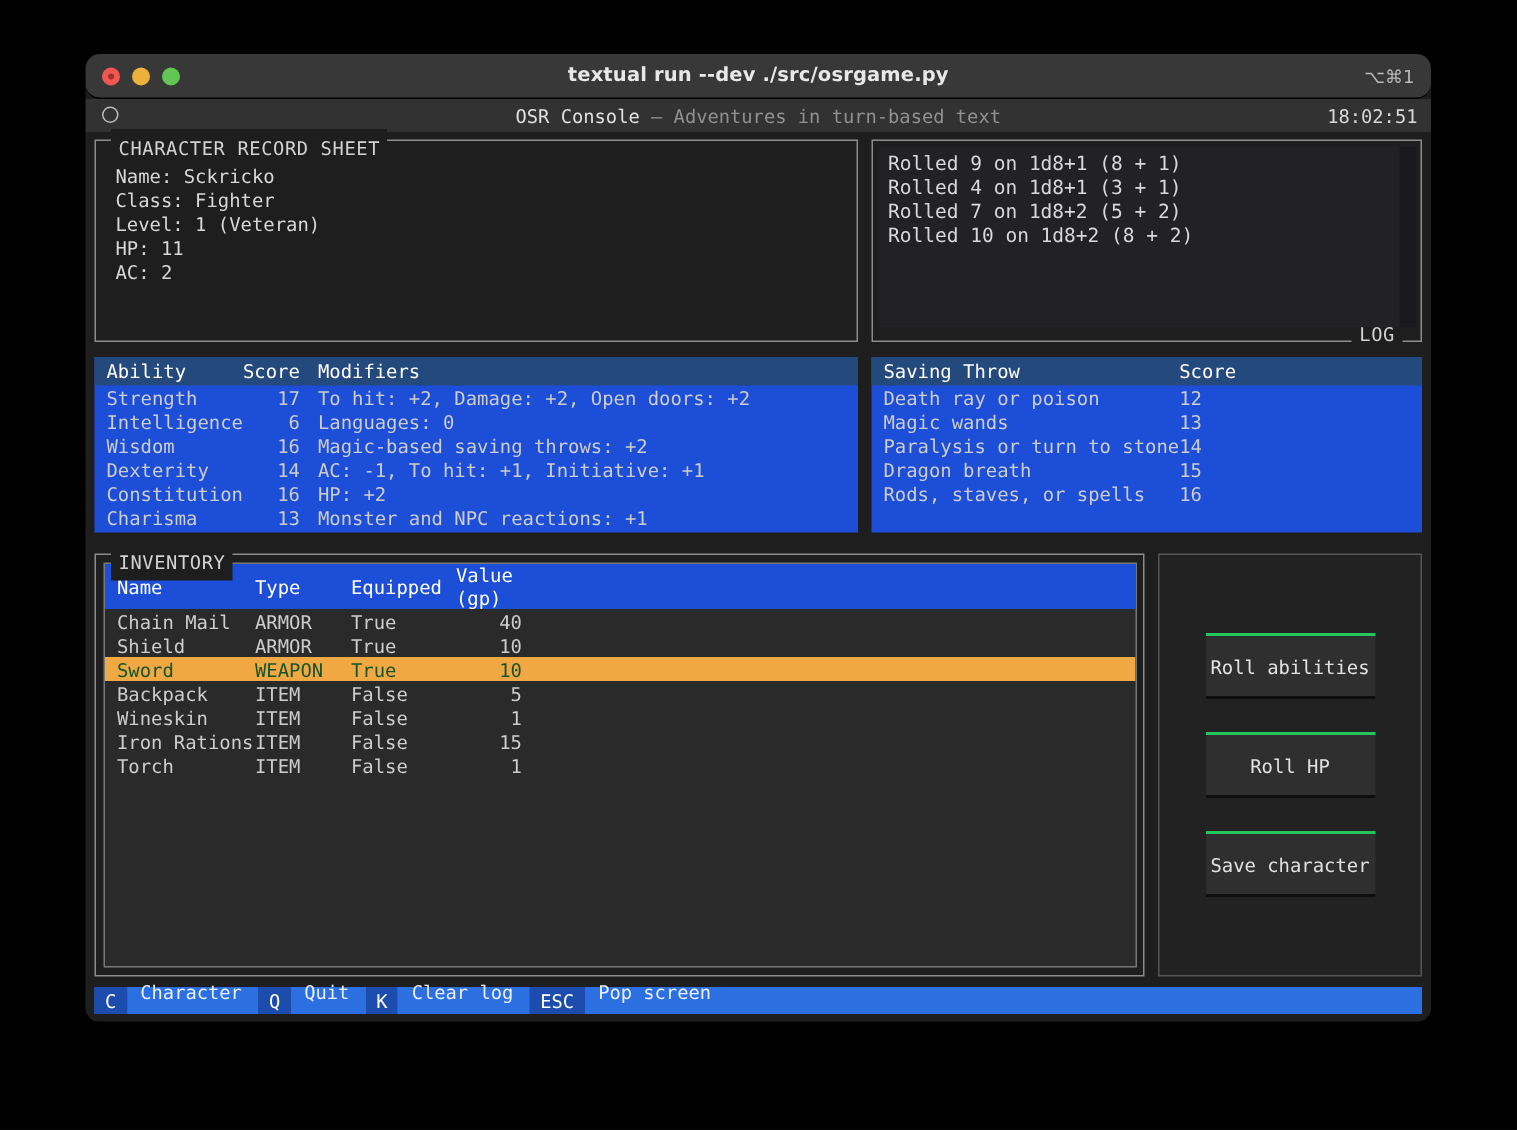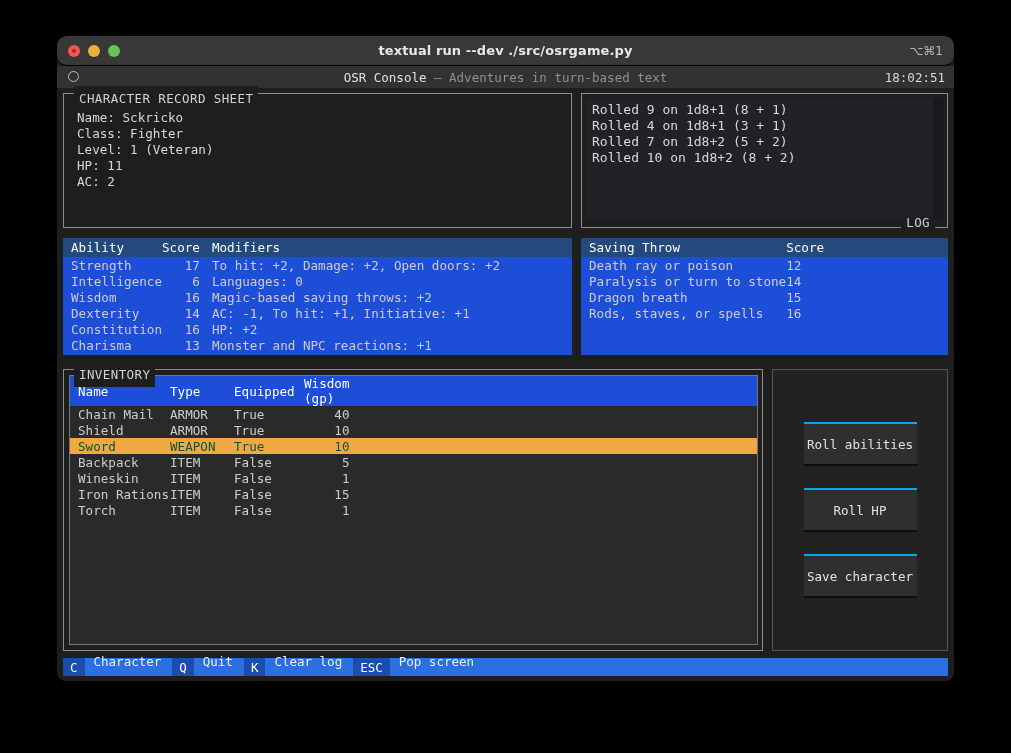--- a/index.html
+++ b/index.html
@@ -174,21 +174,21 @@
     flex: 1; height: 282px;
     border: 1px solid #555;
     background: #222222;
     display: flex; flex-direction: column;
     align-items: center; justify-content: center; gap: 22px;
   }
   .tbtn {
     width: 113px; height: 44px;
     background: #2f2f2f;
     border: none;
-    border-top: 2px solid #0ea5e9;
+    border-top: 2px solid #22c55e;
     border-bottom: 2px solid #0e0e0e;
     color: #e2e2e2;
     font-family: "DejaVu Sans Mono", "Liberation Mono", monospace;
     font-size: 12.6px;
     display: flex; align-items: center; justify-content: center;
     cursor: pointer;
   }
 
   
   .footer {
@@ -318,20 +318,25 @@
                   <th style="width:100%"></th>
                 </tr>
               </thead>
               <tbody>
                 <tr>
                   <td class="pl">Death ray or poison</td>
                   <td>12</td>
                     <td></td>
                 </tr>
                 <tr>
+                  <td class="pl">Magic wands</td>
+                  <td>13</td>
+                    <td></td>
+                </tr>
+                <tr>
                   <td class="pl">Paralysis or turn to stone</td>
                   <td>14</td>
                     <td></td>
                 </tr>
                 <tr>
                   <td class="pl">Dragon breath</td>
                   <td>15</td>
                     <td></td>
                 </tr>
                 <tr>
@@ -348,21 +353,21 @@
 
           <div class="fpanel inv">
             <div class="legend">INVENTORY</div>
             <div class="inv-inner">
               <table class="inv-tbl">
                 <thead>
                   <tr>
                     <th class="cname">Name</th>
                     <th class="ctype">Type</th>
                     <th class="cequip">Equipped</th>
-                    <th class="cvalue">Wisdom (gp)</th>
+                    <th class="cvalue">Value (gp)</th>
                     <th class="cfill"></th>
                   </tr>
                 </thead>
                 <tbody>
                   <tr>
                     <td class="cname">Chain Mail</td>
                     <td class="ctype">ARMOR</td>
                     <td class="cequip">True</td>
                     <td class="cvalue num">40</td>
                     <td class="cfill"></td>

